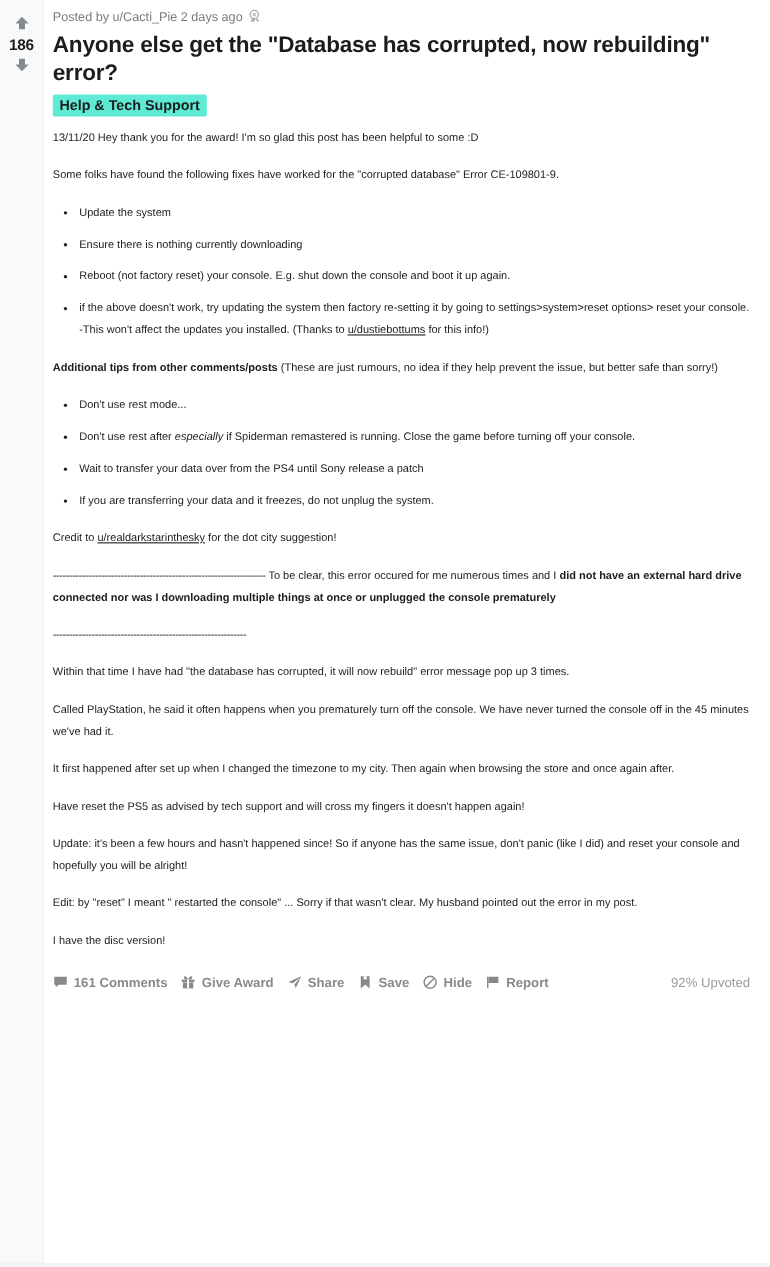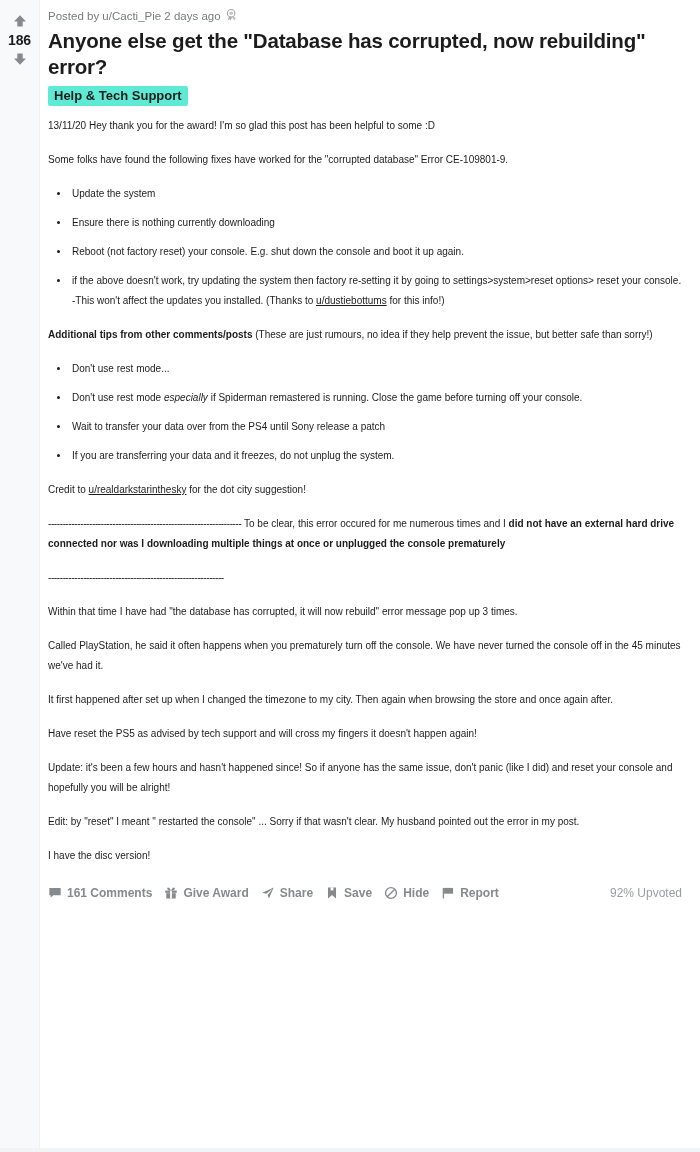--- a/index.html
+++ b/index.html
@@ -195,21 +195,21 @@
         <li>Update the system</li>
         <li>Ensure there is nothing currently downloading</li>
         <li>Reboot (not factory reset) your console. E.g. shut down the console and boot it up again.</li>
         <li><span>if the above doesn't work, try updating the system then factory re-setting it by going to settings&gt;system&gt;reset options&gt; reset your console. -This won't affect the updates you installed. (Thanks to </span><a href="#">u/dustiebottums</a><span> for this info!)</span></li>
       </ul>
 
       <p><b>Additional tips from other comments/posts</b><span> (These are just rumours, no idea if they help prevent the issue, but better safe than sorry!)</span></p>
 
       <ul>
         <li>Don't use rest mode...</li>
-        <li><span>Don't use rest mode </span><i>especially</i><span> if Spiderman remastered is running. Close the game before turning off your console.</span></li>
+        <li><span>Don't use rest after </span><i>especially</i><span> if Spiderman remastered is running. Close the game before turning off your console.</span></li>
         <li>Wait to transfer your data over from the PS4 until Sony release a patch</li>
         <li>If you are transferring your data and it freezes, do not unplug the system.</li>
       </ul>
 
       <p><span>Credit to </span><a href="#">u/realdarkstarinthesky</a><span> for the dot city suggestion!</span></p>
 
       <p><span class="dashline">------------------------------------------------------------------</span><span> To be clear, this error occured for me numerous times and I </span><b>did not have an external hard drive connected nor was I downloading multiple things at once or unplugged the console prematurely</b></p>
 
 
       <p class="dashline">------------------------------------------------------------</p>

